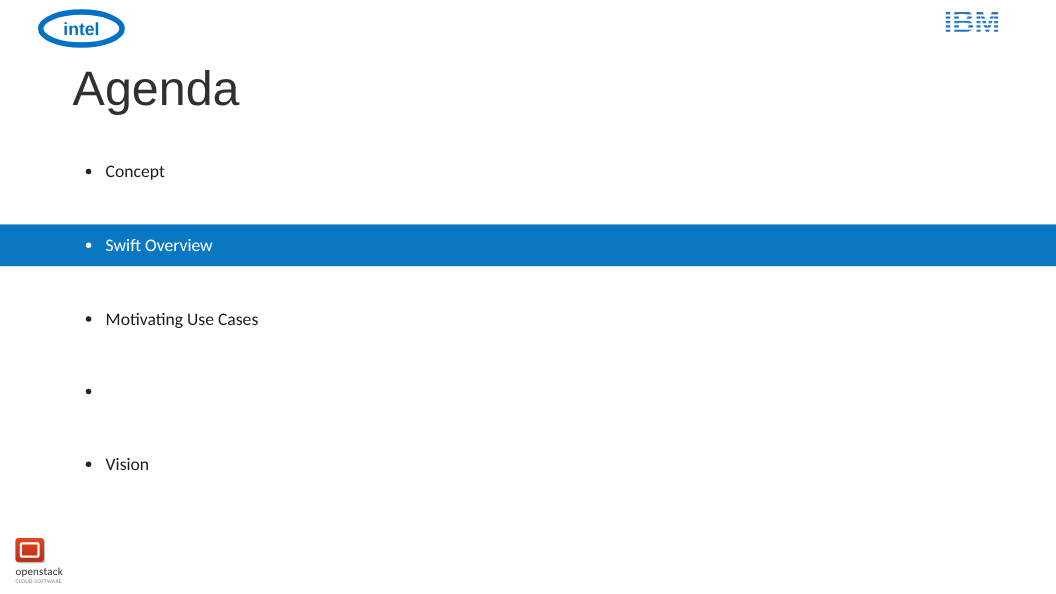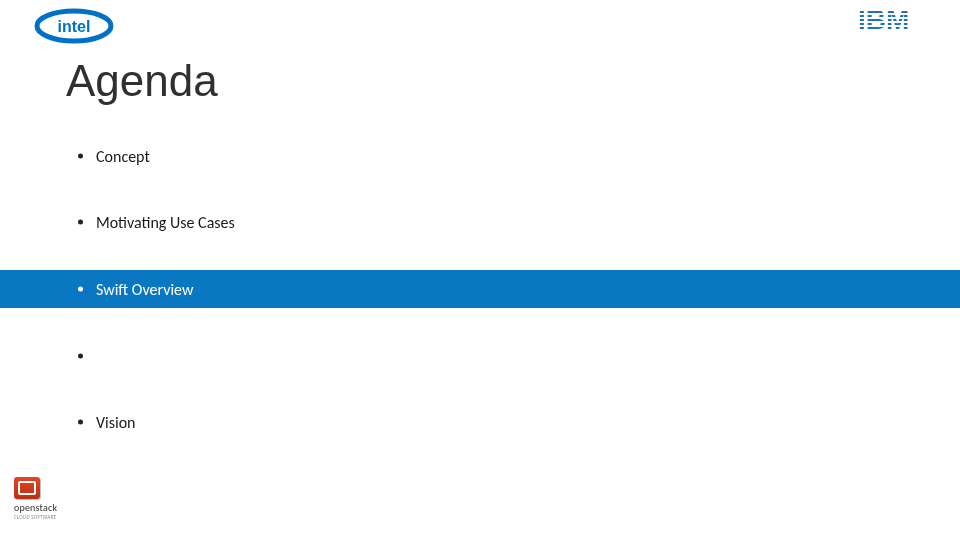--- a/index.html
+++ b/index.html
@@ -14,21 +14,21 @@
   
   .logo-intel{
     position:absolute;top:6px;left:34px;
     width:80px;height:40px;
   }
   .logo-ibm{
     position:absolute;top:3px;right:22px;
     width:80px;height:34px;
   }
   .logo-openstack{
-    position:absolute;left:14px;bottom:20px;
+    position:absolute;left:14px;bottom:8px;
     width:58px;
   }
   .logo-openstack .mark{
     width:26px;height:22px;
     background:linear-gradient(#e64422,#b83016);
     border-radius:3px;
     position:relative;
     box-shadow:1px 1px 0 rgba(0,0,0,.25);
   }
   .logo-openstack .mark:before{
@@ -96,27 +96,27 @@
   <div class="tag">CLOUD SOFTWARE</div>
 </div>
 
 <div class="title">Agenda</div>
 
 <div class="bullets">
   <div class="item">
     <span class="dot"></span>
     <span class="txt">Concept</span>
   </div>
+  <div class="item hl">
+    <span class="dot"></span>
+    <span class="txt">Swift Overview</span>
+  </div>
   <div class="item">
     <span class="dot"></span>
     <span class="txt">Motivating Use Cases</span>
-  </div>
-  <div class="item hl">
-    <span class="dot"></span>
-    <span class="txt">Swift Overview</span>
   </div>
   <div class="item">
     <span class="dot"></span>
   </div>
   <div class="item">
     <span class="dot"></span>
     <span class="txt">Vision</span>
   </div>
 </div>
 

